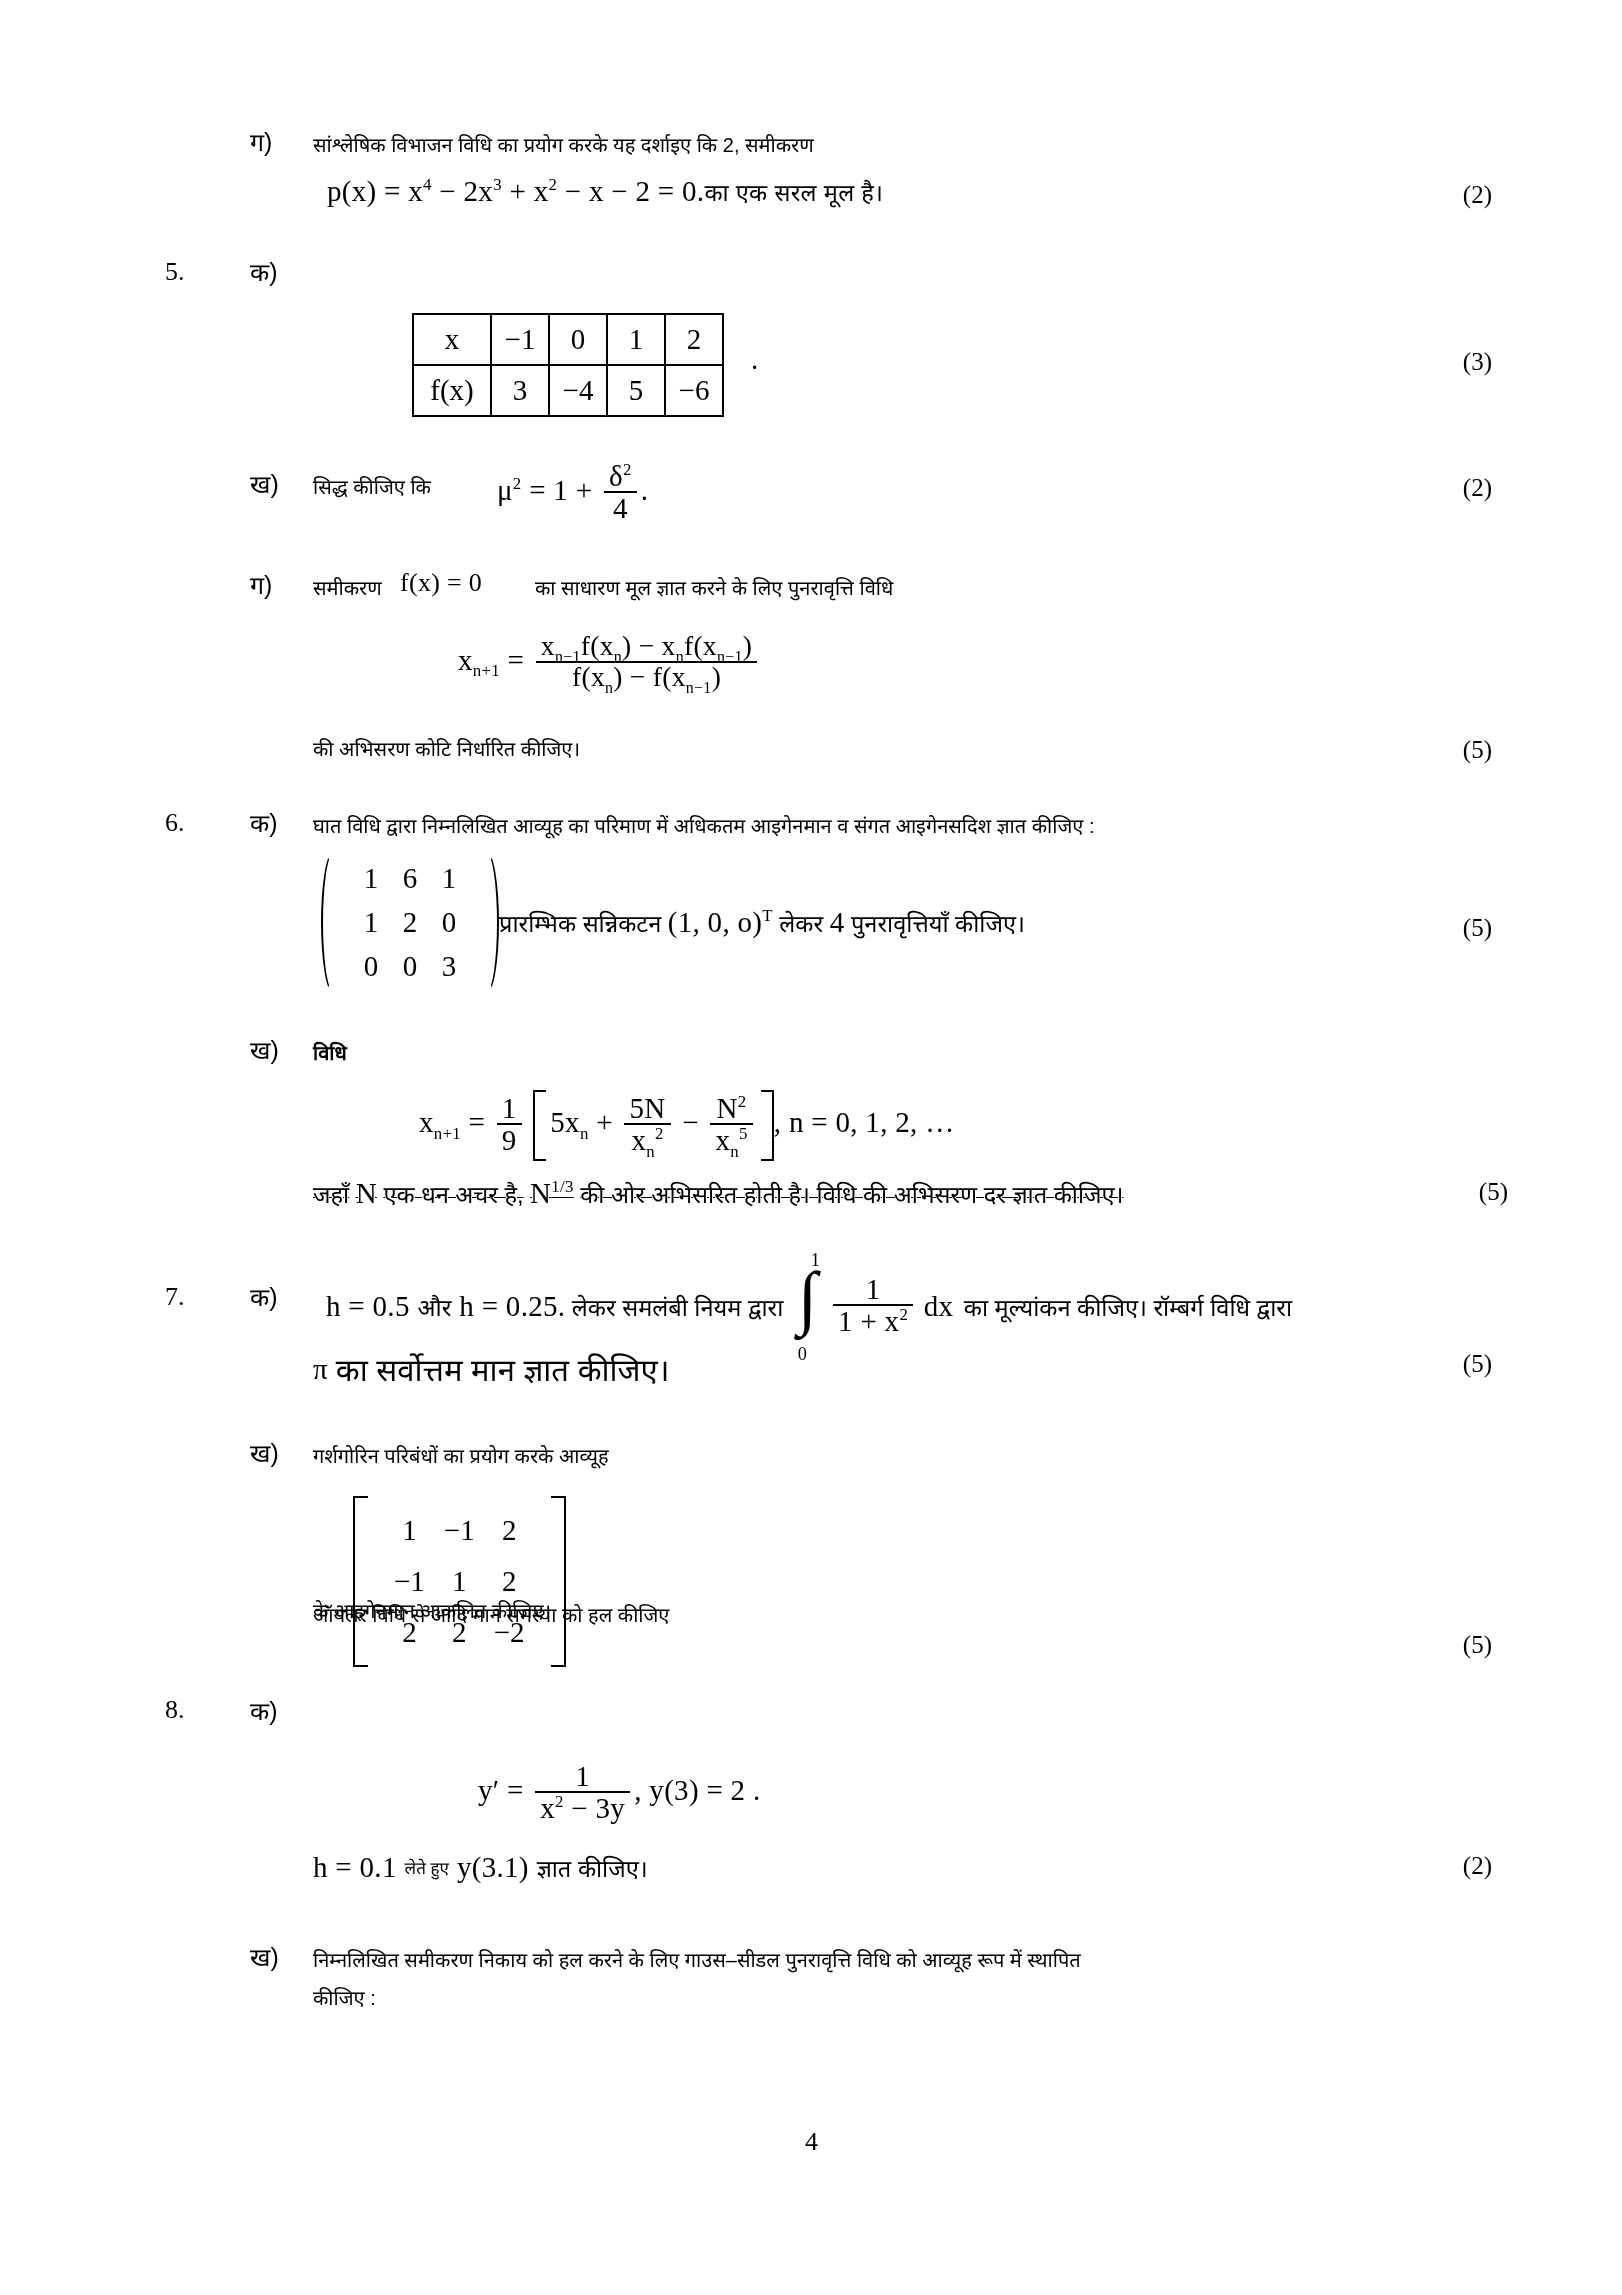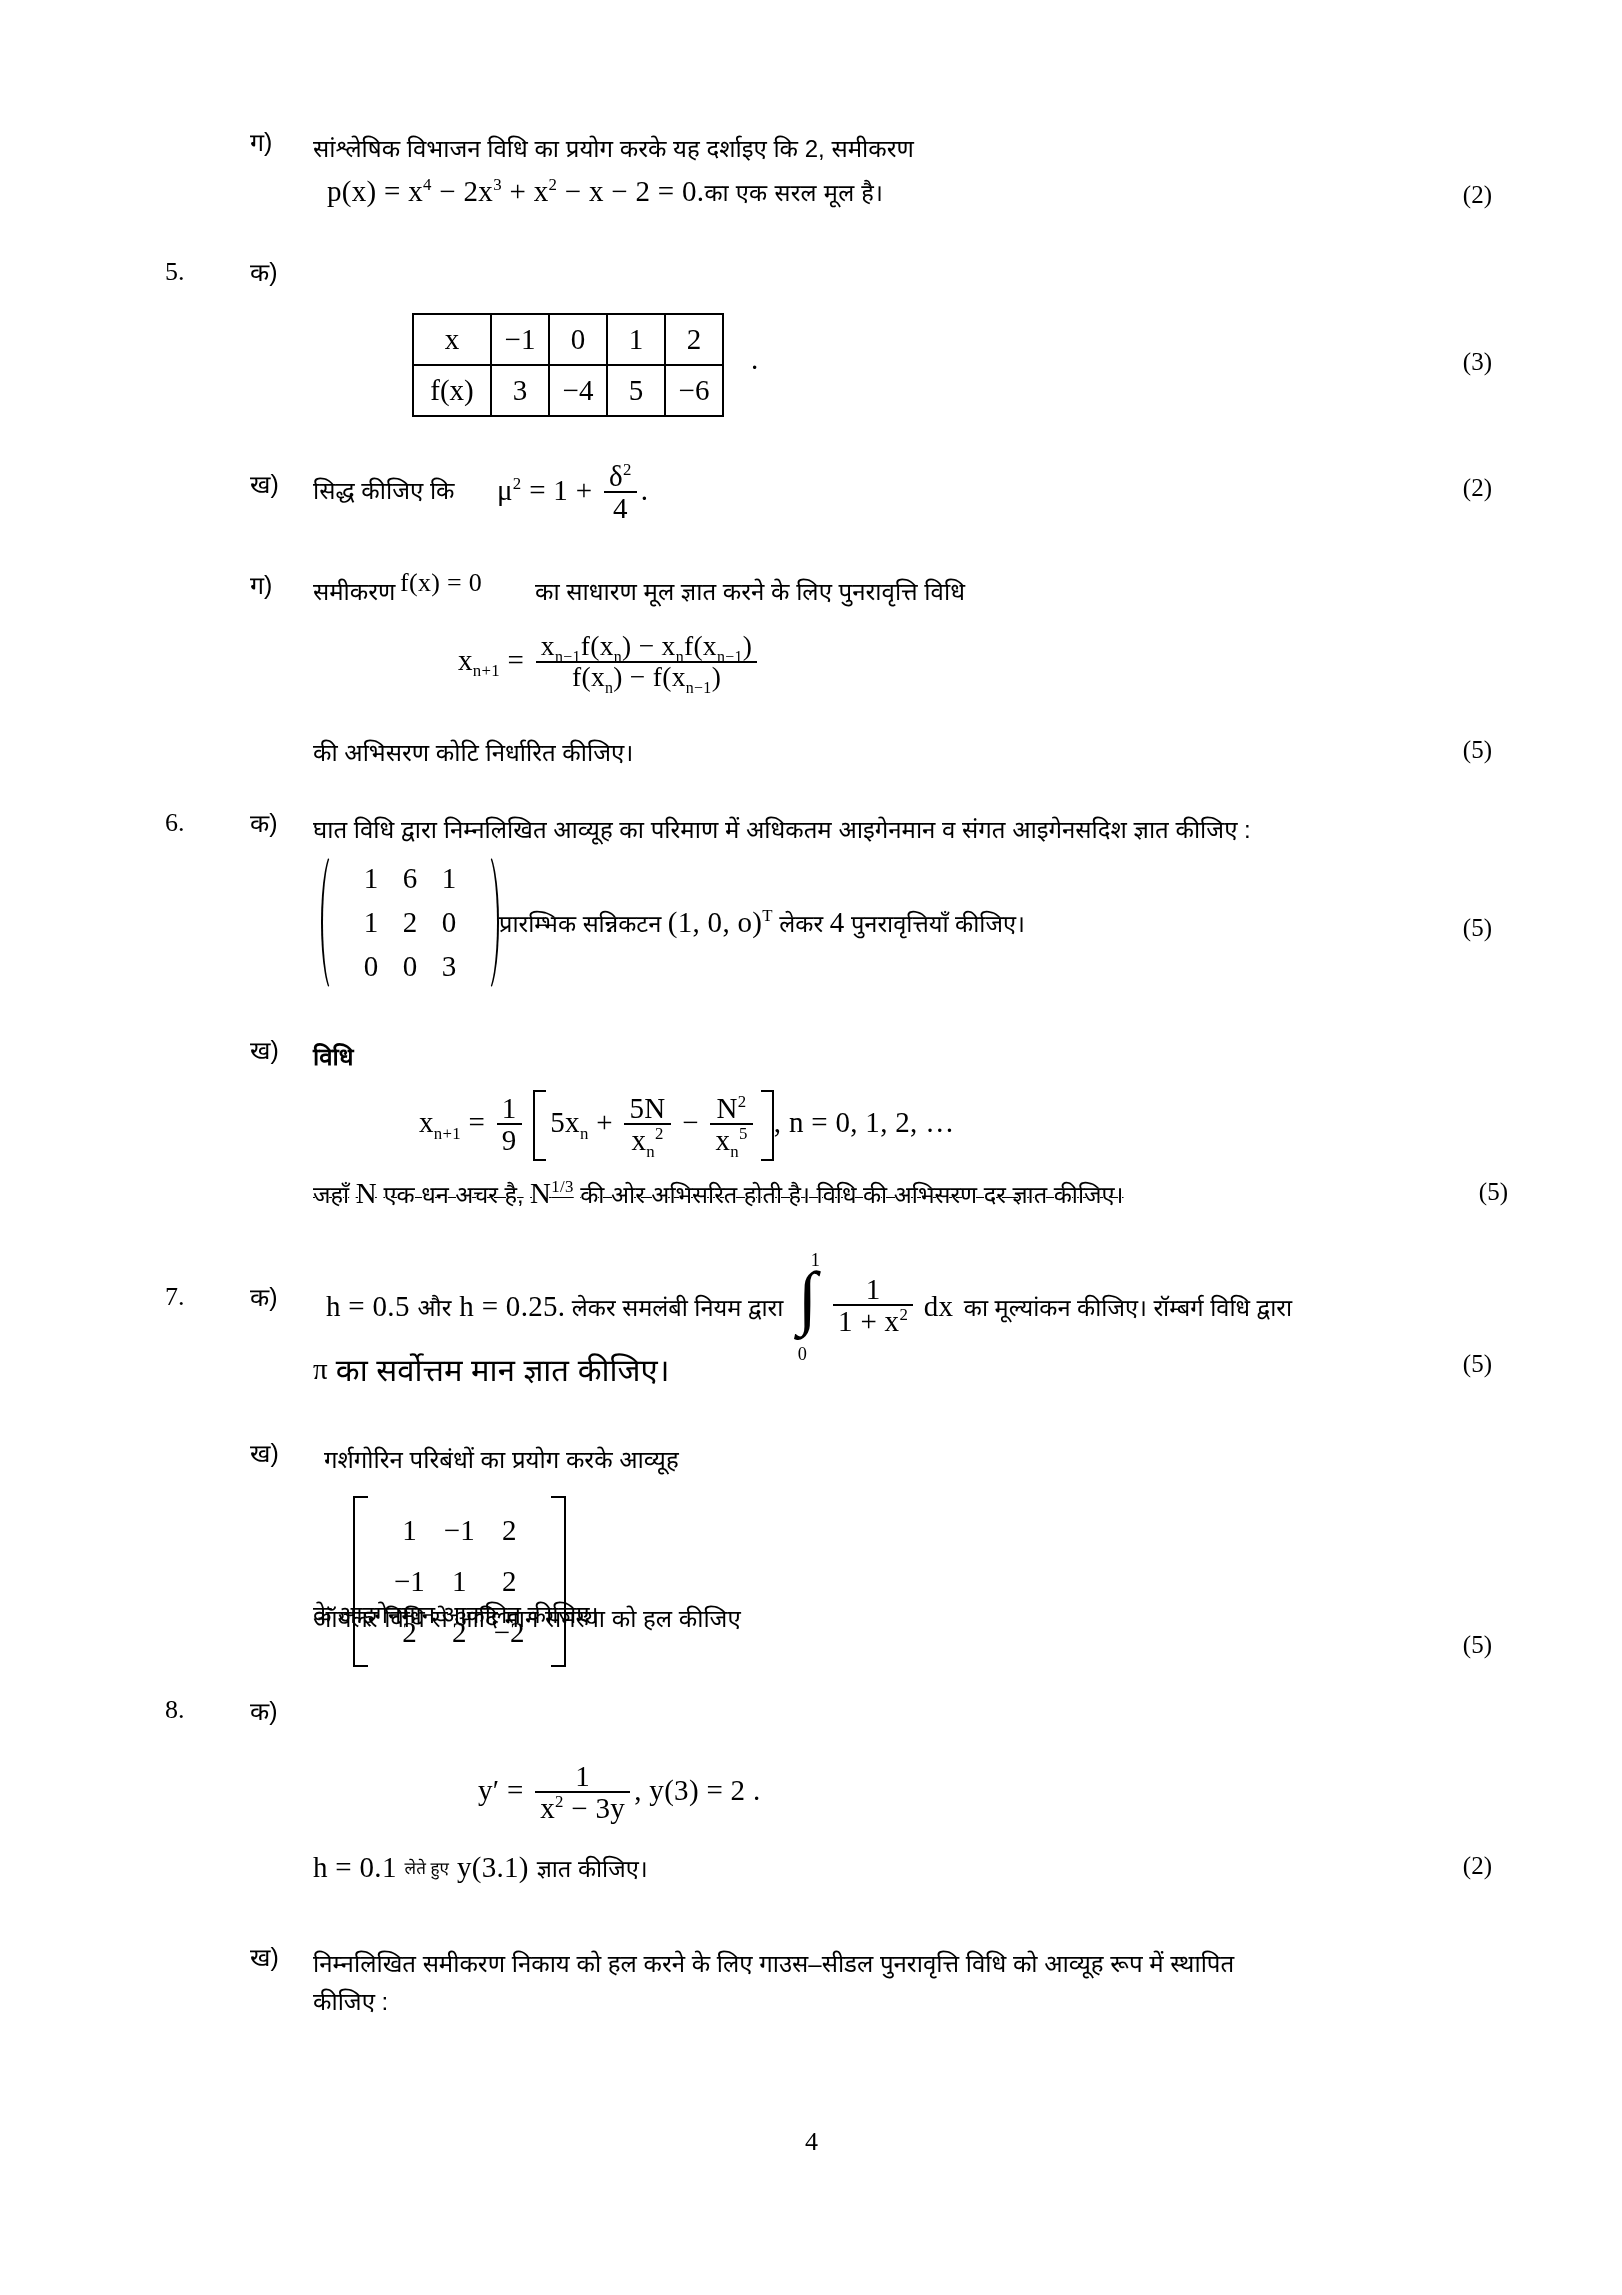--- a/index.html
+++ b/index.html
@@ -31,21 +31,21 @@
   .qlabel {
     position: absolute;
     left: 250px;
     font-size: 25px;
     line-height: 1;
     font-family: "Liberation Sans", "DejaVu Sans", sans-serif;
   }
   .qtext {
     position: absolute;
     left: 313px;
-    font-size: 24px;
+    font-size: 20px;
     line-height: 1.55;
     font-family: "Liberation Sans", "DejaVu Sans", sans-serif;
     white-space: nowrap;
   }
   .marks {
     position: absolute;
     right: 131px;
     font-size: 25px;
     line-height: 1;
     font-family: "Liberation Serif", "DejaVu Serif", serif;
@@ -330,21 +330,21 @@
   <div style="position:absolute; left:326px; top:1272px; white-space:nowrap;">
     <span class="math" style="vertical-align:middle;">h = 0.5</span><span style="font-family:'Liberation Sans',sans-serif; font-size:23.6px; vertical-align:middle; margin:0 7.9px;">और</span><span class="math" style="vertical-align:middle;">h = 0.25.</span><span style="font-family:'Liberation Sans',sans-serif; font-size:23.6px; vertical-align:middle; margin:0 6.5px;">लेकर समलंबी नियम द्वारा</span><span class="integral"><span class="lim-top">1</span><span class="glyph">∫</span><span class="lim-bot">0</span></span><span class="frac math" style="vertical-align:middle;"><span class="num">1</span><span class="den">1&nbsp;+&nbsp;x<sup>2</sup></span></span><span class="math" style="vertical-align:middle; margin-left:6.5px;">dx</span><span style="font-family:'Liberation Sans',sans-serif; font-size:23.6px; vertical-align:middle; margin-left:10.5px;">का मूल्यांकन कीजिए। रॉम्बर्ग विधि द्वारा</span>
   </div>
 
   <div style="position:absolute; left:313px; top:1348px; white-space:nowrap;">
     <span class="math" style="vertical-align:middle;">π</span><span style="font-family:'Liberation Sans',sans-serif; font-size:31px; vertical-align:middle; margin-left:7.9px;">का सर्वोत्तम मान ज्ञात कीजिए।</span>
   </div>
   <div class="marks" style="top:1351px;">(5)</div>
 
   <div class="qlabel" style="top:1441px;">ख)</div>
-  <div class="qtext" style="top:1441px;margin-left:11px;">गर्शगोरिन परिबंधों का प्रयोग करके आव्यूह</div>
+  <div class="qtext" style="top:1441px;">गर्शगोरिन परिबंधों का प्रयोग करके आव्यूह</div>
 
   <div style="position:absolute; left:353px; top:1496px;">
     <span class="matrix brack">
       <span class="mrows" style="border-spacing:19.6px 18.3px;">
         <span class="mrow">
           <span class="mcell">1</span>
           <span class="mcell">−1</span>
           <span class="mcell">2</span>
         </span>
         <span class="mrow">

